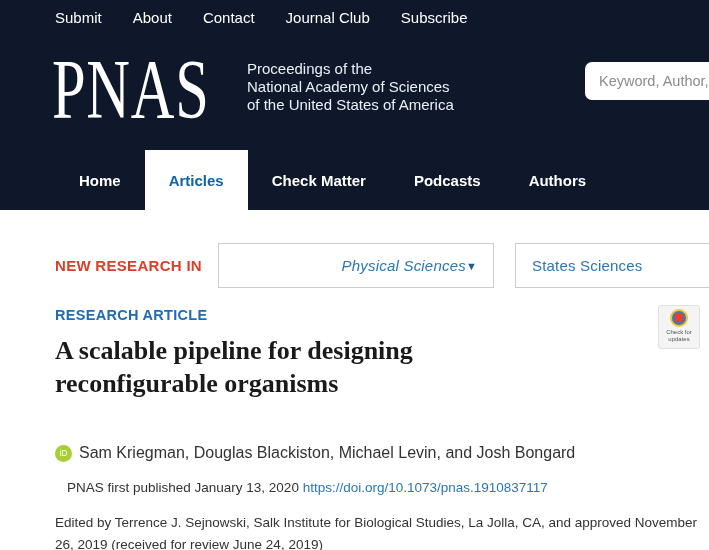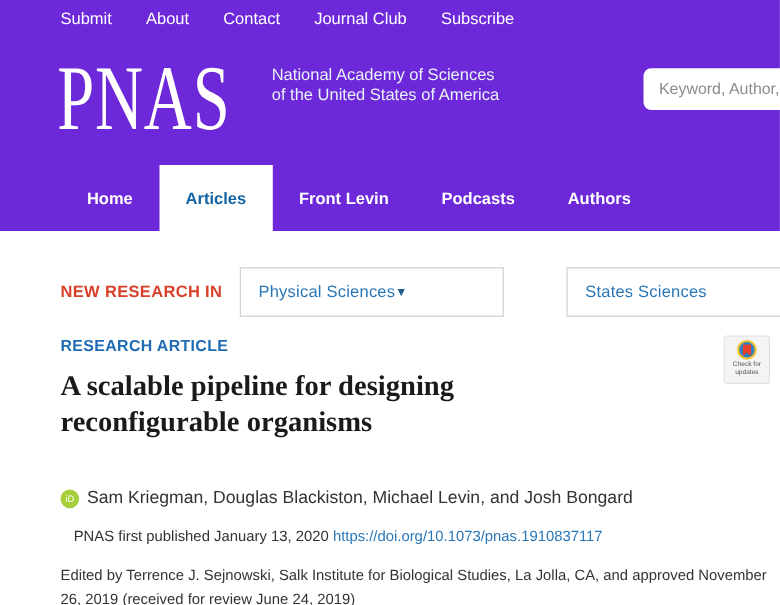--- a/index.html
+++ b/index.html
@@ -5,21 +5,21 @@
   * { margin:0; padding:0; box-sizing:border-box; }
   body { font-family:"Liberation Sans", sans-serif; background:#fff; }
   #app {
     position:relative; width:709px; height:550px;
     overflow:hidden; background:#ffffff;
   }
 
   
   .masthead {
     position:absolute; top:0; left:0; width:709px; height:210px;
-    background:#6d28d9;
+    background:#0f172a;
   }
   .top-links {
     position:absolute; top:9px; left:55px;
     display:flex; gap:31px;
   }
   .top-links a {
     color:#ffffff; font-size:15px; text-decoration:none; cursor:pointer;
   }
   .logo-row { position:absolute; top:0; left:0; width:100%; }
   .logo {
@@ -63,21 +63,21 @@
     display:flex; align-items:center;
     color:#d9402a; font-size:15px; font-weight:bold; letter-spacing:0.3px;
   }
   .dropdown {
     position:absolute; top:243px; height:45px;
     border:1px solid #cccccc; background:#fff;
     display:flex; align-items:center;
     padding:0 16px; cursor:pointer;
     color:#2a77b8; font-size:15px; letter-spacing:0.2px;
   }
-  .dropdown.dd1 { left:218px; width:240px; justify-content:flex-start; }
+  .dropdown.dd1 { left:218px; width:276px; justify-content:flex-end;font-style:italic; }
   .dropdown.dd2 { left:515px; width:240px; }
   .caret { color:#1f5d8c; font-size:11px; }
 
   
   .kicker {
     position:absolute; top:307px; left:55px;
     color:#1f6cb5; font-size:14.5px; font-weight:bold; letter-spacing:0.3px;
   }
   .article-title {
     position:absolute; top:334px; left:55px; width:460px;
@@ -135,30 +135,31 @@
       <a>Submit</a>
       <a>About</a>
       <a>Contact</a>
       <a>Journal Club</a>
       <a>Subscribe</a>
     </nav>
 
     <div class="logo-row">
       <div class="logo">PNAS</div>
       <div class="tagline">
+        <div>Proceedings of the</div>
         <div>National Academy of Sciences</div>
         <div>of the United States of America</div>
       </div>
       <input class="search-box" type="text" placeholder="Keyword, Author," style="">
     </div>
 
     <ul class="main-nav">
       <li>Home</li>
       <li class="active">Articles</li>
-      <li>Front Levin</li>
+      <li>Check Matter</li>
       <li>Podcasts</li>
       <li>Authors</li>
     </ul>
   </header>
 
   <div class="nr-label">NEW RESEARCH IN</div>
 
   <div class="dropdown dd1">
     <span>Physical Sciences</span>
     <span class="caret">▼</span>

